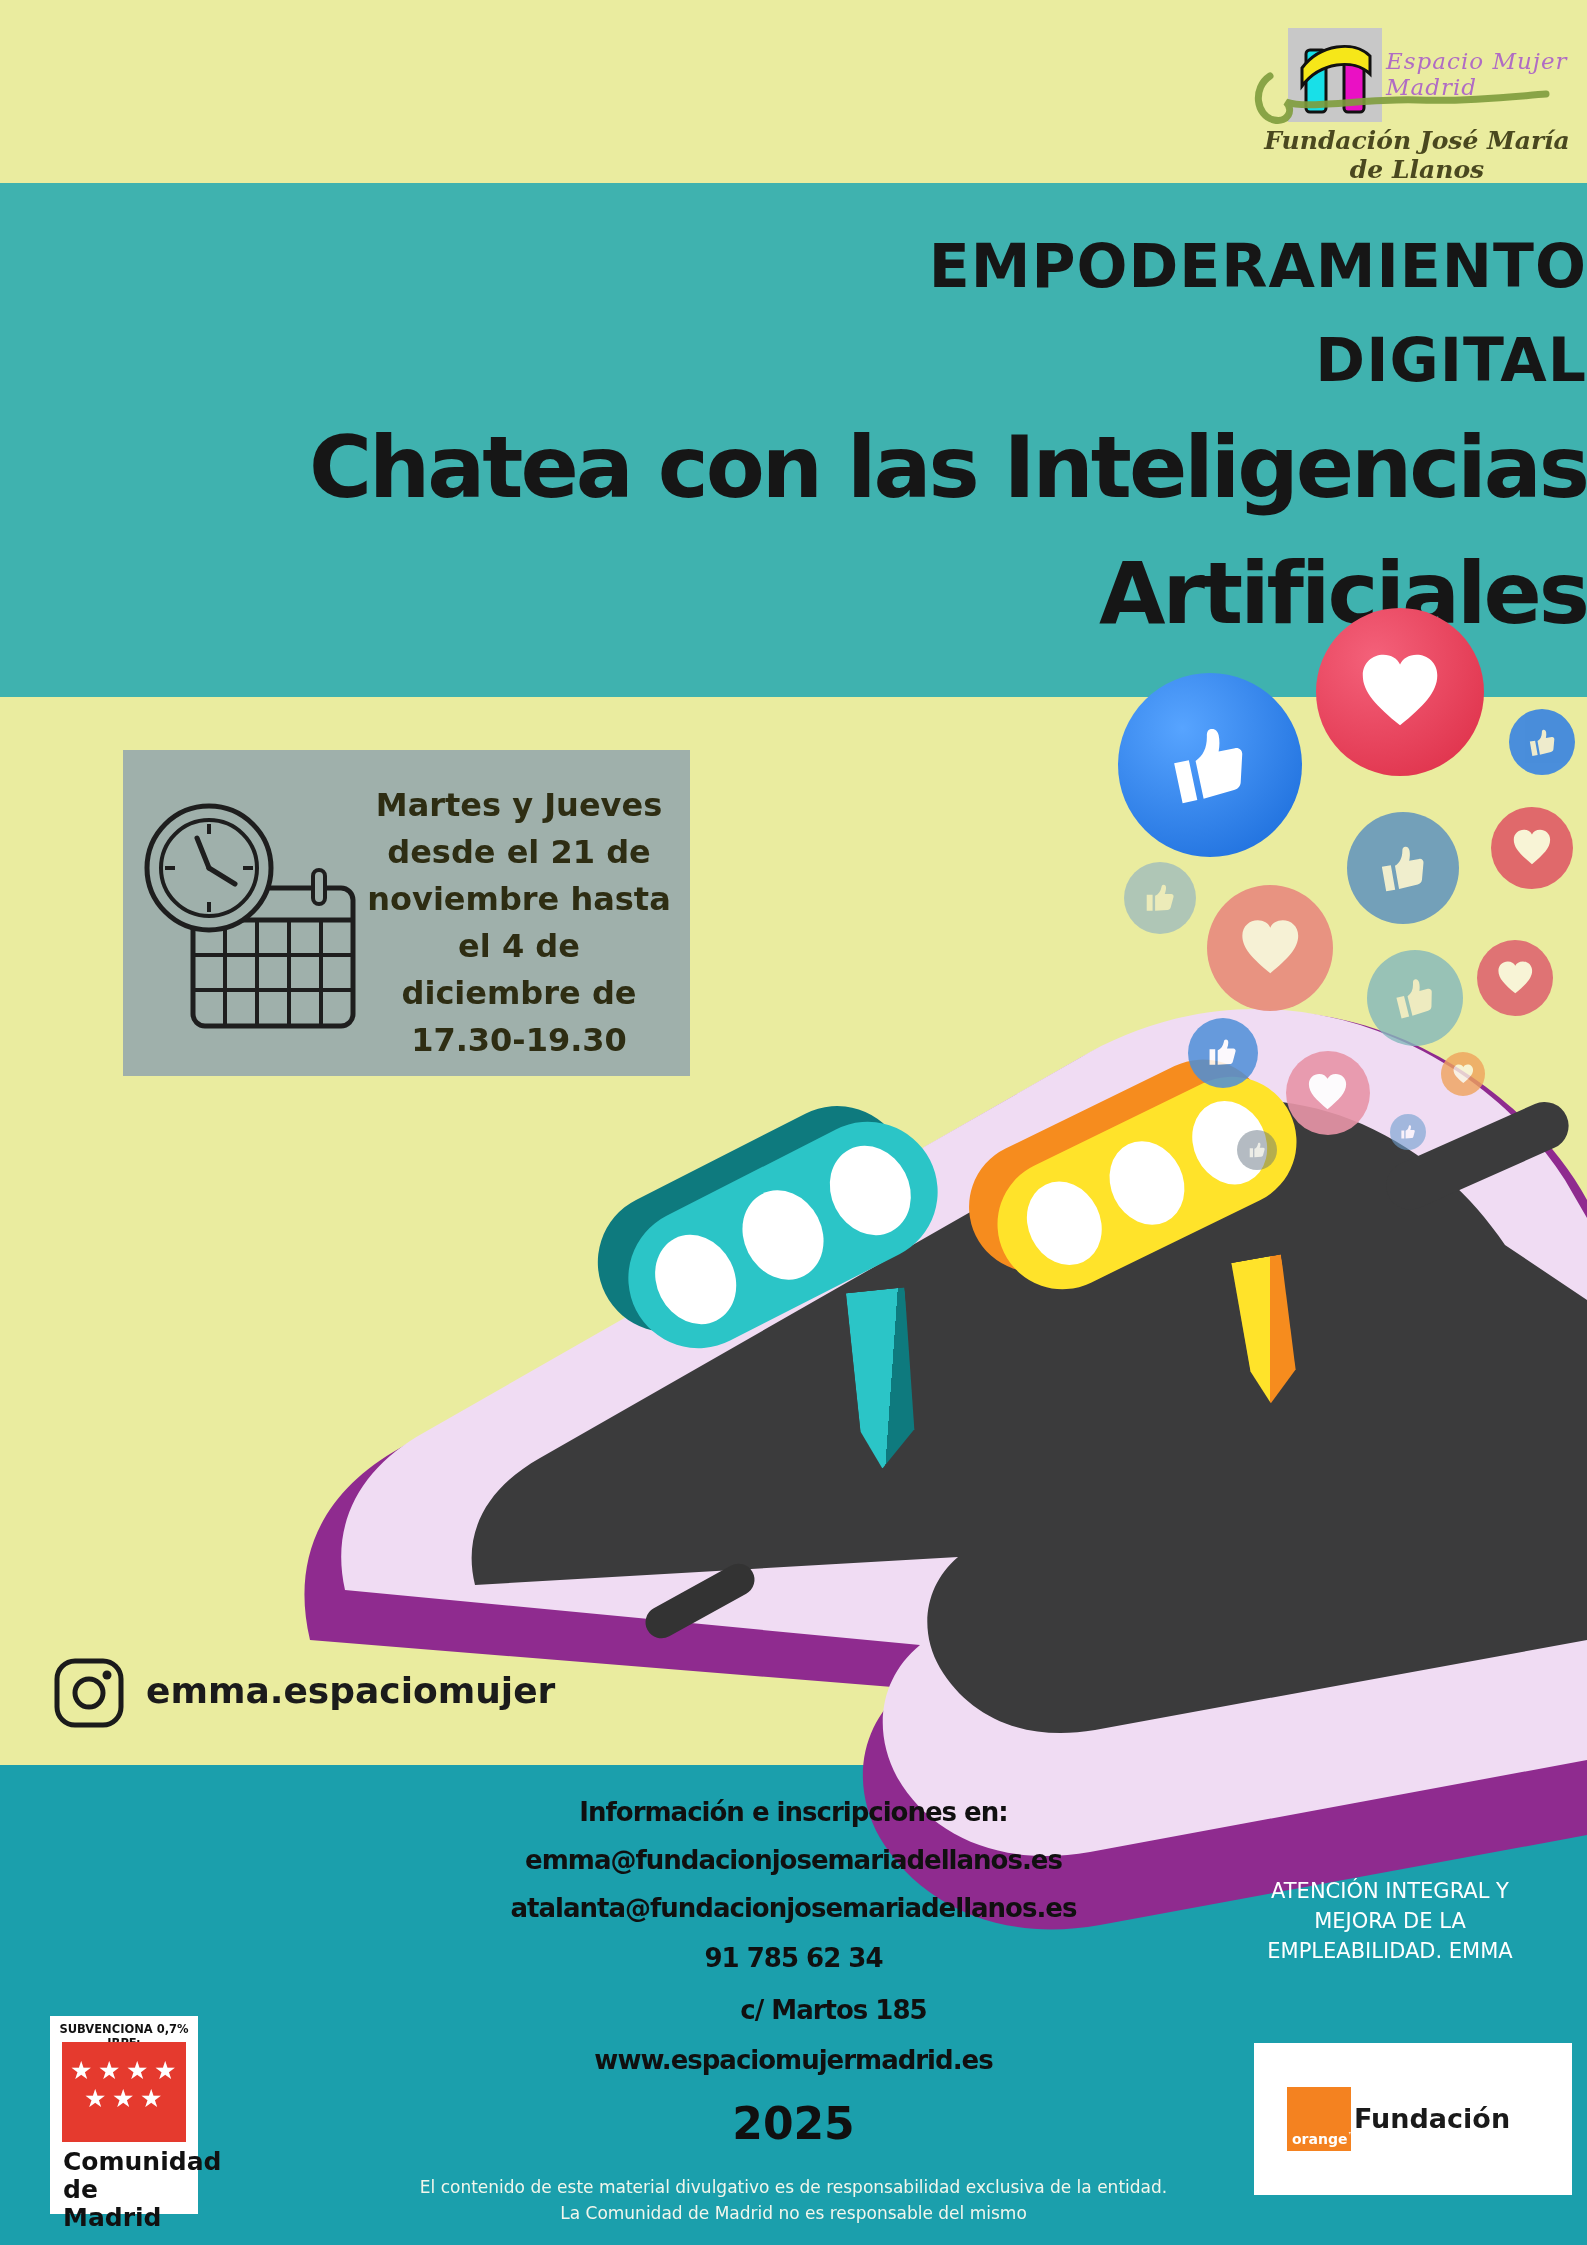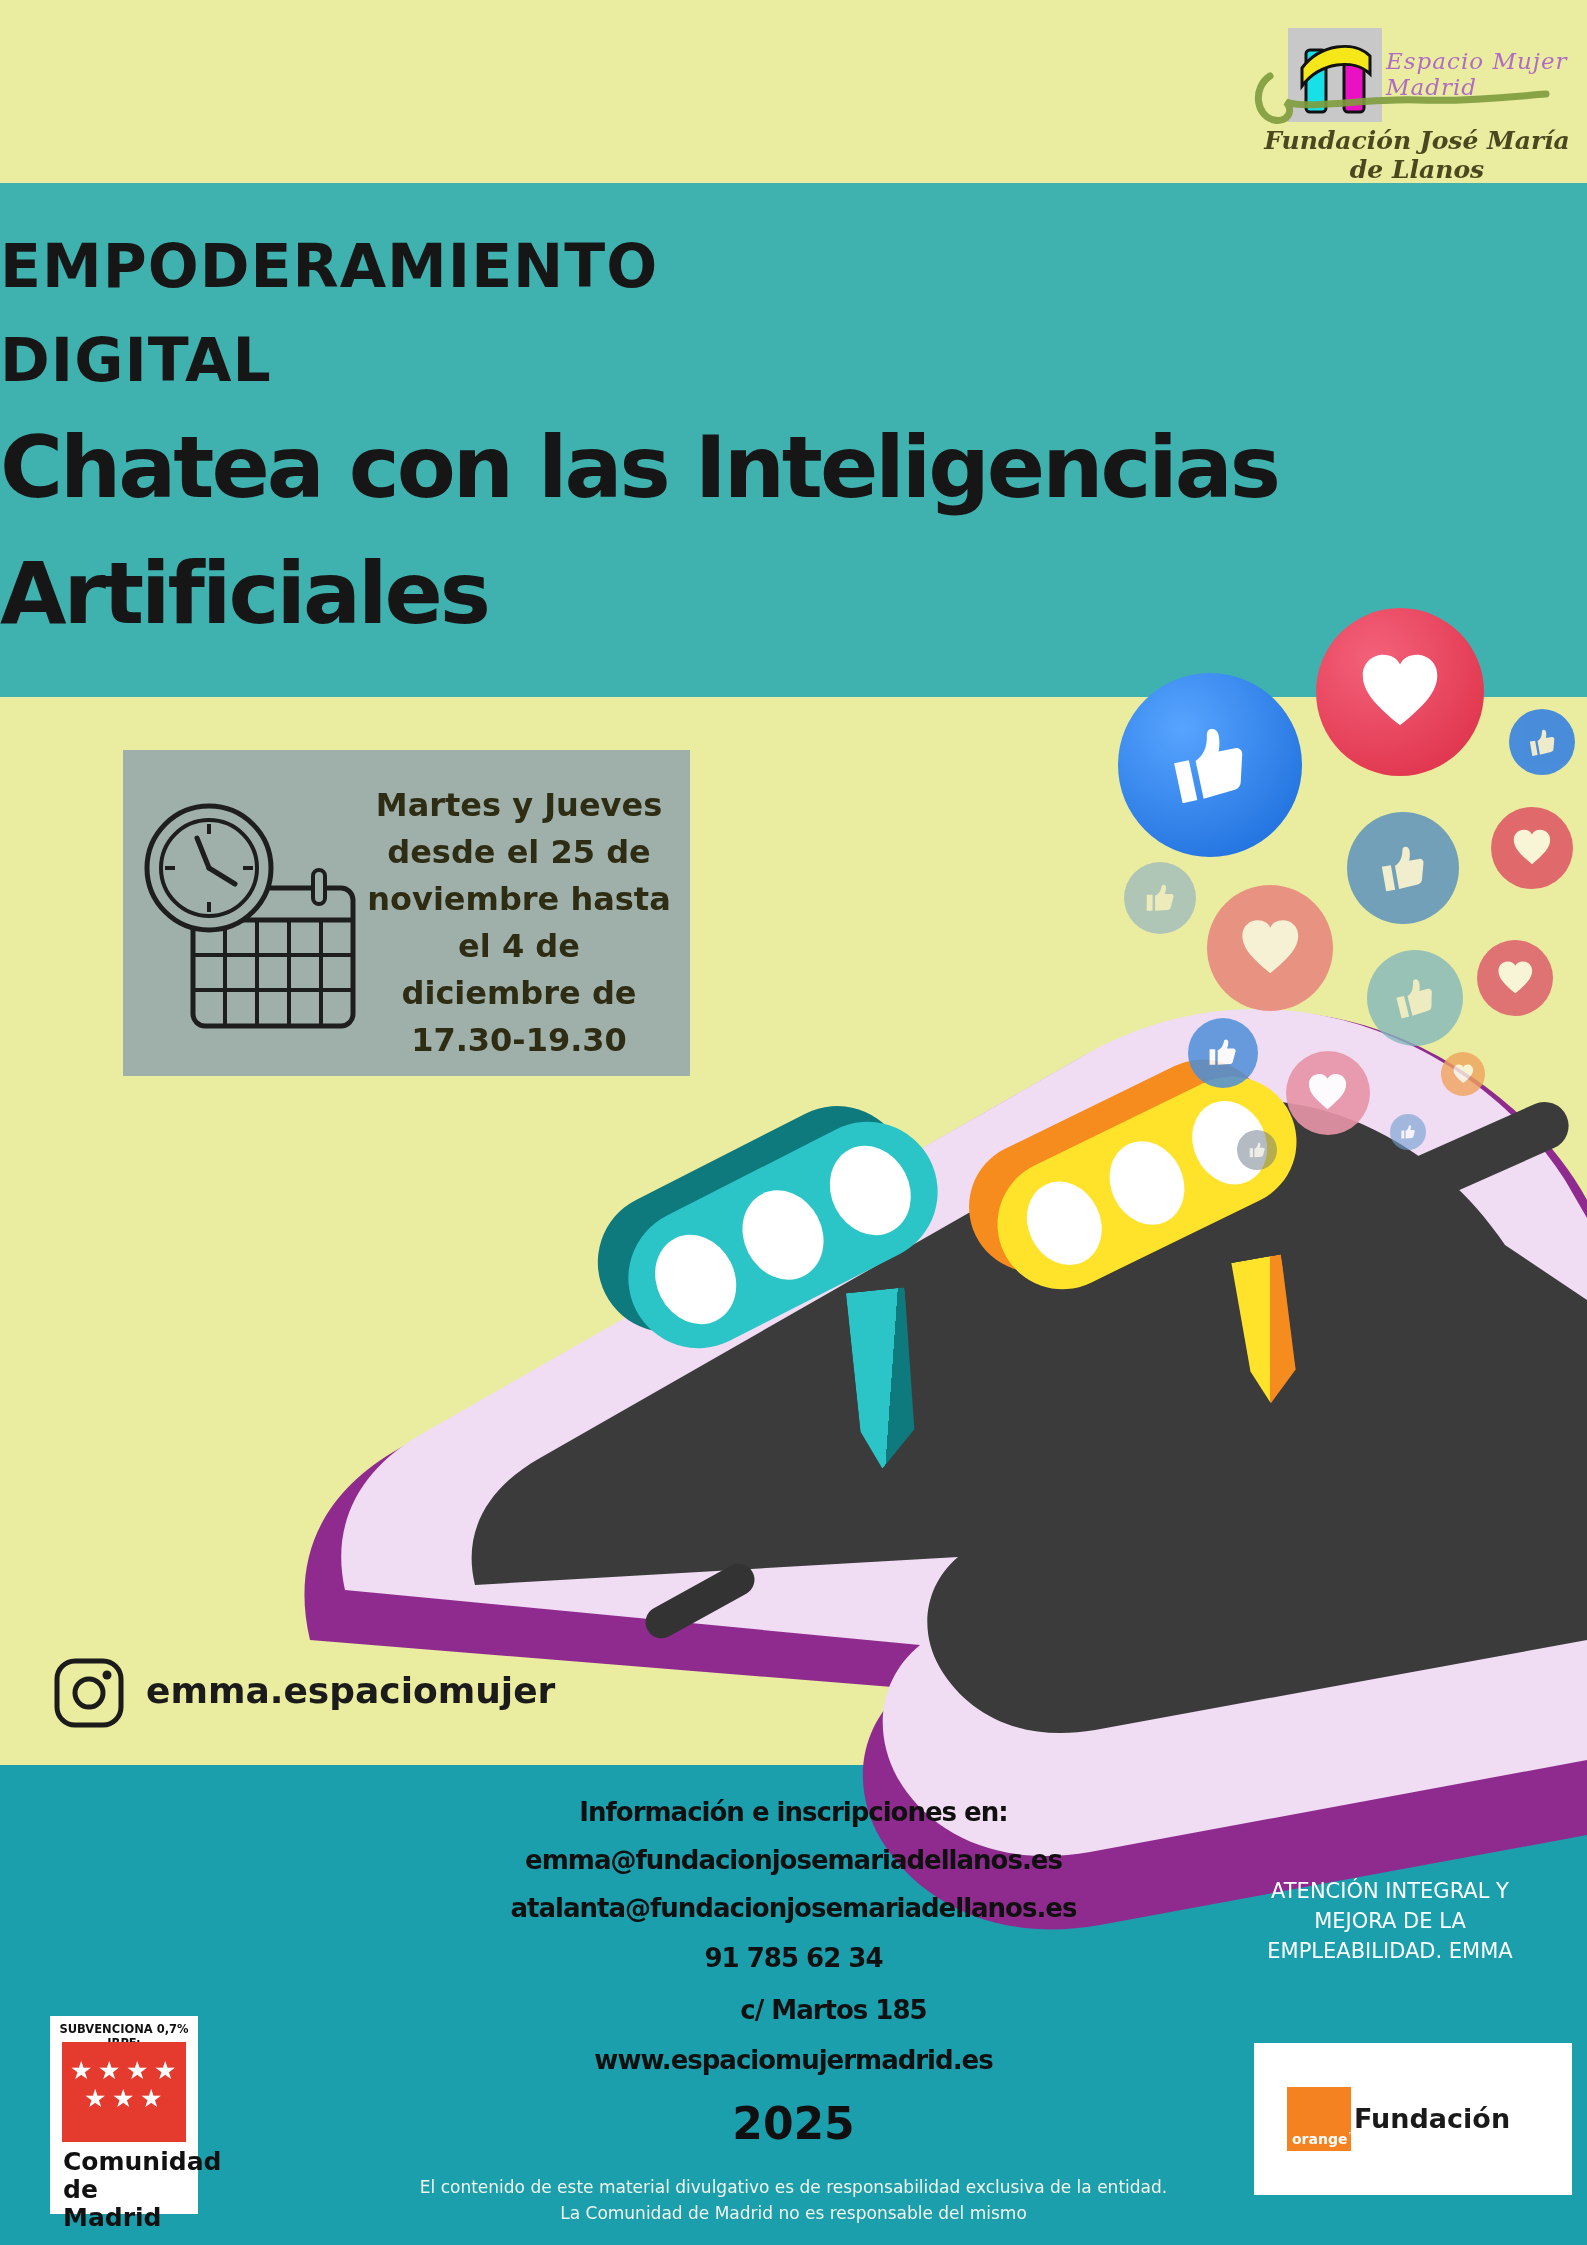--- a/index.html
+++ b/index.html
@@ -3,21 +3,21 @@
 <meta charset="utf-8">
 <style>
   html,body{margin:0;padding:0;background:#555;}
   .poster{position:relative;width:1587px;height:2245px;background:#EAEC9F;overflow:hidden;
           font-family:"DejaVu Sans","Liberation Sans",sans-serif;}
   .abs{position:absolute;}
   
   .band-top{left:0;top:183px;width:1587px;height:514px;background:#3FB2AF;}
   .band-bottom{left:0;top:1765px;width:1587px;height:480px;background:#1B9FAC;}
   
-  .title-line{left:0;width:1587px;text-align:left;color:#161616;font-weight:700;line-height:1;}
+  .title-line{left:0;width:1587px;text-align:right;color:#161616;font-weight:700;line-height:1;}
   .t-small{font-size:60px;letter-spacing:1px;}
   .t-big{font-size:86px;letter-spacing:-3px;}
   
   .hlogo-box{left:1288px;top:28px;width:94px;height:94px;background:#C8C8C8;}
   .script-name{left:1386px;top:48px;width:200px;font-family:"DejaVu Serif","Liberation Serif",serif;
                font-style:italic;font-size:23px;color:#B06CC4;letter-spacing:1px;}
   .foundation-name{left:1262px;top:126px;width:310px;text-align:center;font-family:"DejaVu Serif","Liberation Serif",serif;
                font-style:italic;font-weight:700;font-size:25px;color:#4A481F;}
   
   .sched{left:123px;top:750px;width:567px;height:326px;background:#9FB0AB;}
@@ -95,21 +95,21 @@
       <circle cx="78" cy="78" r="48" fill="none" stroke="#1E1E1E" stroke-width="4"></circle>
       <line x1="78" y1="34" x2="78" y2="44" stroke="#1E1E1E" stroke-width="4"></line>
       <line x1="78" y1="112" x2="78" y2="122" stroke="#1E1E1E" stroke-width="4"></line>
       <line x1="34" y1="78" x2="44" y2="78" stroke="#1E1E1E" stroke-width="4"></line>
       <line x1="112" y1="78" x2="122" y2="78" stroke="#1E1E1E" stroke-width="4"></line>
       <line x1="78" y1="78" x2="66" y2="48" stroke="#1E1E1E" stroke-width="5" stroke-linecap="round"></line>
       <line x1="78" y1="78" x2="104" y2="94" stroke="#1E1E1E" stroke-width="5" stroke-linecap="round"></line>
     </svg>
     <div class="abs sched-text" style="left:230px;top:32px;">
       <div>Martes y Jueves</div>
-      <div>desde el 25 de</div>
+      <div>desde el 21 de</div>
       <div>noviembre hasta</div>
       <div>el 4 de</div>
       <div>diciembre de</div>
       <div>17.30-19.30</div>
     </div>
   </div>
 
   <svg class="abs" style="left:0;top:0;" width="1587" height="2245" viewBox="0 0 1587 2245">
     <path d="M310 1640 C290 1555 325 1490 400 1448 L1080 1058 C1180 1002 1300 995 1405 1040 C1490 1077 1555 1140 1587 1200 L1587 1835 L1100 1925 C1000 1943 920 1905 880 1838 C850 1785 860 1725 905 1688 Z" fill="#8F2B8F"></path>
     <path d="M345 1590 C330 1523 360 1468 425 1432 L1090 1052 C1185 1000 1295 995 1395 1038 C1470 1070 1528 1122 1565 1180 L1587 1218 L1587 1760 L1090 1852 C1000 1868 930 1835 897 1777 C872 1730 880 1678 920 1645 Z" fill="#F0DCF3"></path>

